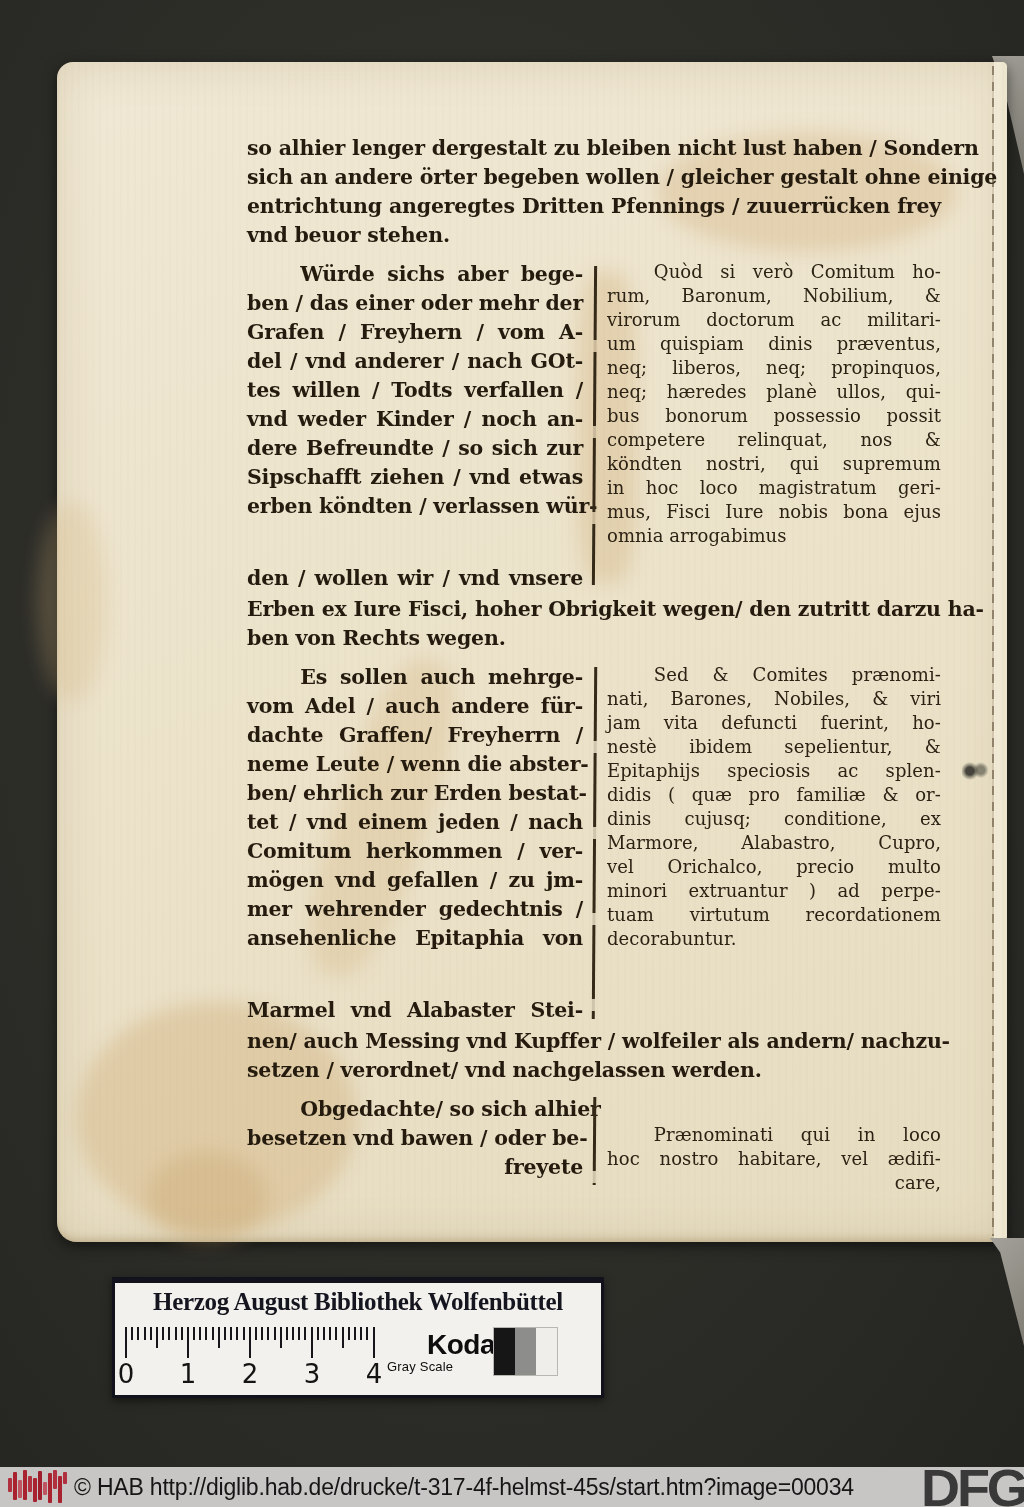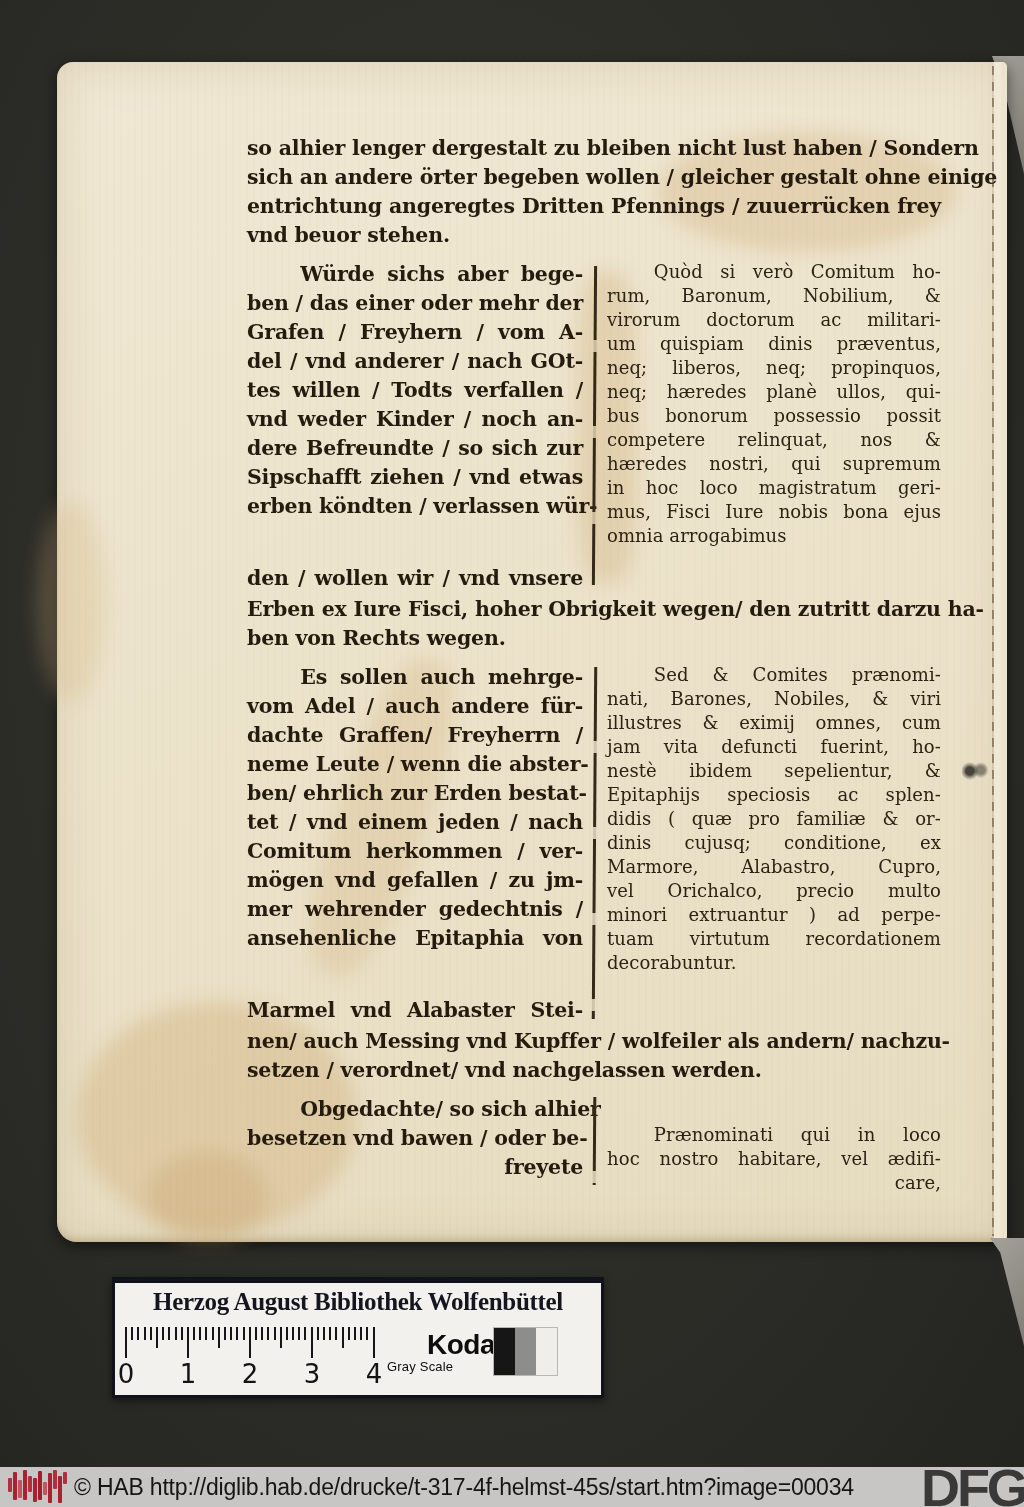--- a/index.html
+++ b/index.html
@@ -126,21 +126,21 @@
         <div class="col col-right la lines indent">
 
         <span class="line first">Quòd si verò Comitum ho-</span>
             <span class="line">rum, Baronum, Nobilium, &amp;</span>
             <span class="line">virorum doctorum ac militari-</span>
             <span class="line">um quispiam dinis præventus,</span>
             <span class="line">neq; liberos, neq; propinquos,</span>
             <span class="line">neq; hæredes planè ullos, qui-</span>
             <span class="line">bus bonorum possessio possit</span>
             <span class="line">competere relinquat, nos &amp;</span>
-            <span class="line">hæredes nostri, qui supremum</span>
+            <span class="line">köndten nostri, qui supremum</span>
             <span class="line">in hoc loco magistratum geri-</span>
             <span class="line">mus, Fisci Iure nobis bona ejus</span>
             <span class="line last">omnia arrogabimus</span>
           </div>
       </div>
 
       <div class="para de lines bridge">
 
       <span class="line first">Erben ex Iure Fisci, hoher Obrigkeit wegen/ den zutritt darzu ha-</span>
           <span class="line last">ben von Rechts wegen.</span>
@@ -160,21 +160,20 @@
             <span class="line">mer wehrender gedechtnis /</span>
             <span class="line">ansehenliche Epitaphia von</span>
             <span class="line last">Marmel vnd Alabaster Stei-</span>
           </div>
         <div class="col-gap"></div>
         <div class="rule" style="top:4px;bottom:6px;"></div>
         <div class="col col-right la lines indent">
 
         <span class="line first">Sed &amp; Comites prænomi-</span>
             <span class="line">nati, Barones, Nobiles, &amp; viri</span>
-            <span class="line">illustres &amp; eximij omnes, cum</span>
             <span class="line">jam vita defuncti fuerint, ho-</span>
             <span class="line">nestè ibidem sepelientur, &amp;</span>
             <span class="line">Epitaphijs speciosis ac splen-</span>
             <span class="line">didis ( quæ pro familiæ &amp; or-</span>
             <span class="line">dinis cujusq; conditione, ex</span>
             <span class="line">Marmore, Alabastro, Cupro,</span>
             <span class="line">vel Orichalco, precio multo</span>
             <span class="line">minori extruantur ) ad perpe-</span>
             <span class="line">tuam virtutum recordationem</span>
             <span class="line last">decorabuntur.</span>

